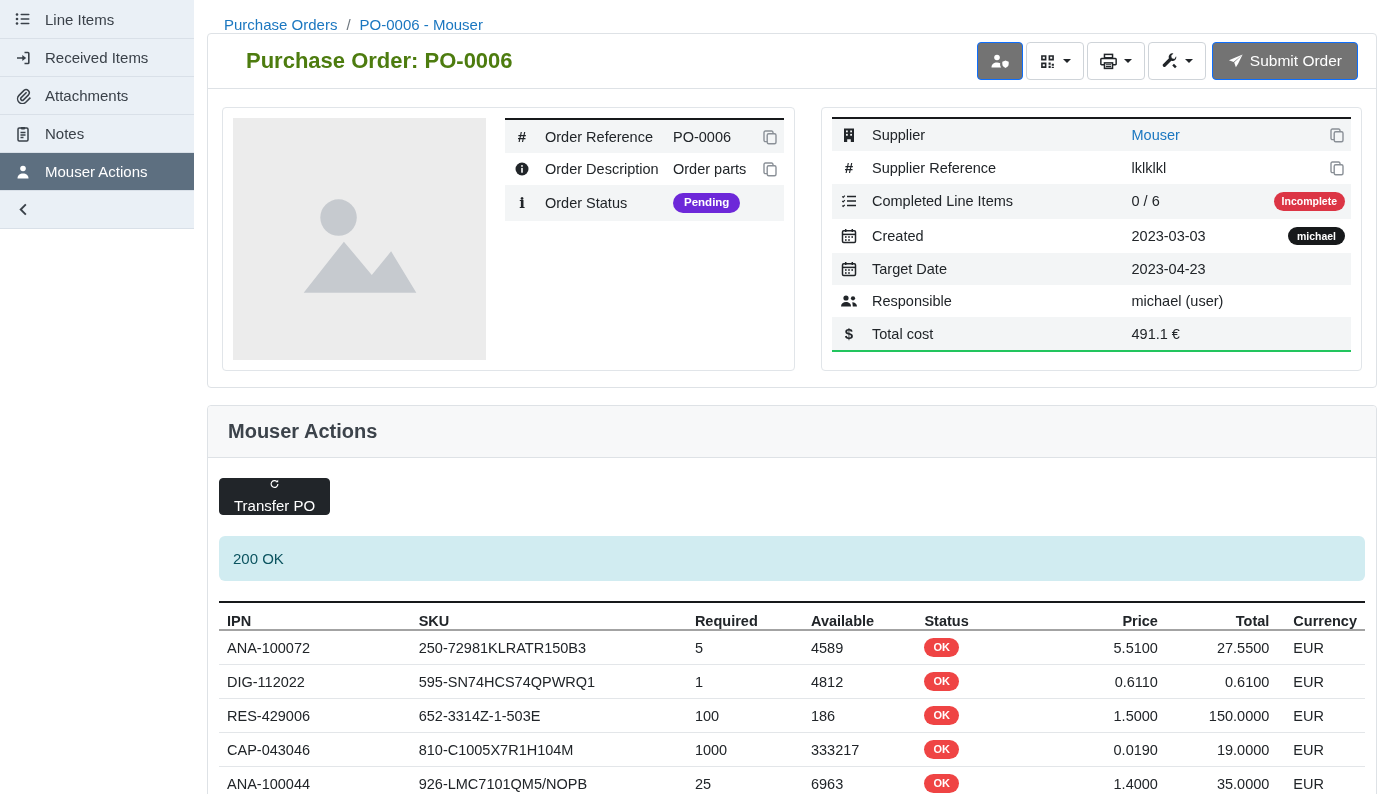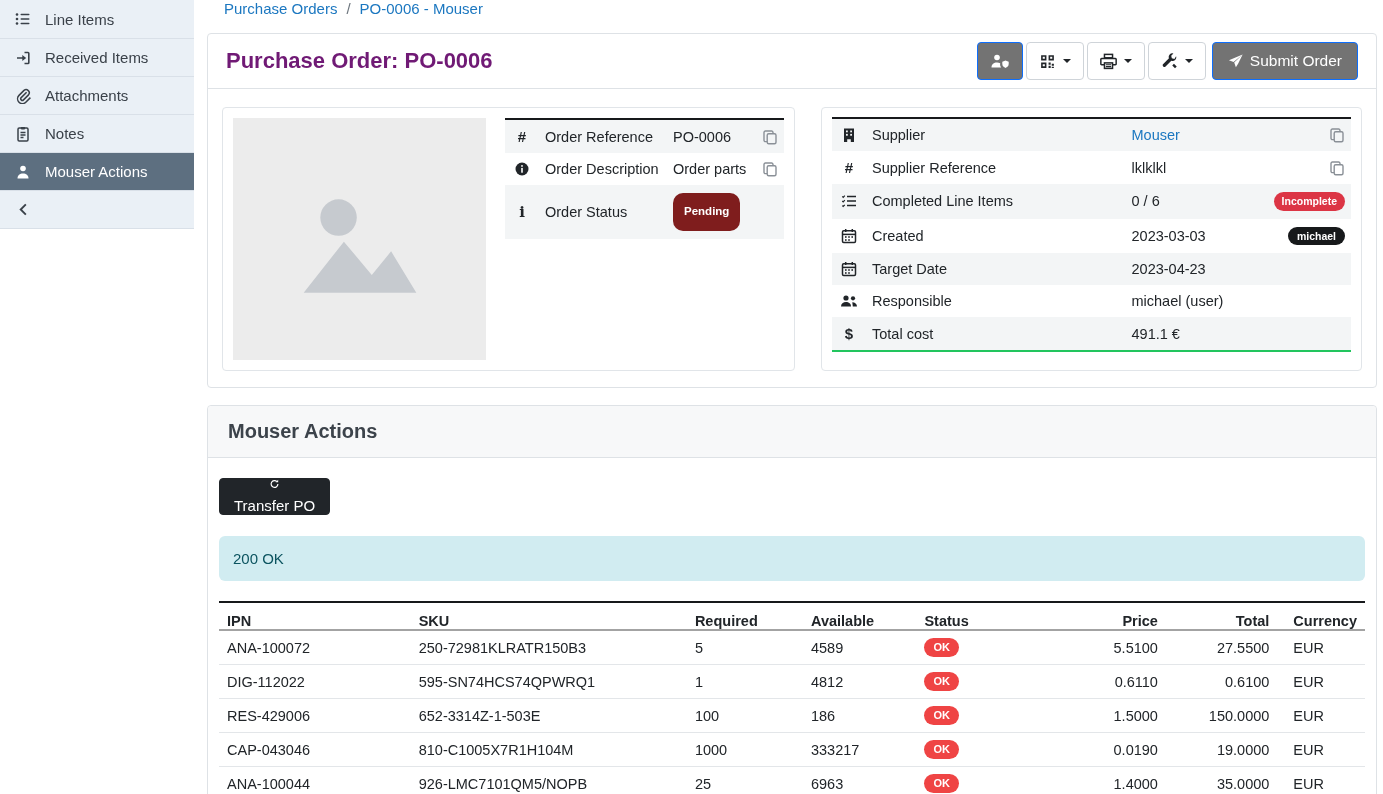--- a/index.html
+++ b/index.html
@@ -25,32 +25,32 @@
   .side-item .ic { width: 16px; height: 16px; flex: 0 0 16px; }
   .side-item.active { background: #5d6f80; color: #ffffff; }
   .side-collapse {
     display: flex; align-items: center;
     height: 38px; padding: 0 16px;
     border-top: 1px solid #d9e0e8; background: #eaf0f6; cursor: pointer; color: #3a4149;
   }
 
   
   .main { flex: 1; padding: 0 6px 0 13px; }
-  .breadcrumb-bar { display: flex; align-items: flex-start; gap: 9px; height: 33px; padding-left: 17px; font-size: 15px; }
+  .breadcrumb-bar { display: flex; align-items: flex-end; gap: 9px; height: 33px; padding-left: 17px; font-size: 15px; }
   .breadcrumb-bar a { color: #1b77c0; text-decoration: none; cursor: pointer; }
   .crumb-sep { color: #6c757d; }
 
   .panel { border: 1px solid #dee2e6; border-radius: 4px; background: #fff; }
   .po-panel { margin-bottom: 17px; }
 
   .po-header {
     display: flex; align-items: center; justify-content: space-between;
     padding: 8px 18px; border-bottom: 1px solid #dee2e6; min-height: 54px;
   }
-  .page-title { font-size: 22px; font-weight: 600; color: #701a75; }
+  .page-title { font-size: 22px; font-weight: 600; color: #4d7c0f; margin-left: 20px; }
 
   .toolbar { display: flex; align-items: center; gap: 3px; }
   .btn {
     height: 38px; border: 1px solid #cfd4d9; border-radius: 4px; background: #fff;
     display: inline-flex; align-items: center; justify-content: center;
     padding: 0 12px; gap: 7px; font-size: 15px; color: #212529; cursor: pointer;
     font-family: "Liberation Sans", sans-serif;
   }
   .btn .ic { width: 17px; height: 17px; }
   .btn-blue { background: #737373; border-color: #0d6efd; color: #fff; }
@@ -78,21 +78,21 @@
   table.detail.right-tbl td.lbl { width: 50%; }
   table.detail.right-tbl td.trail { width: 88px; text-align: right; }
   table.detail .ic { width: 16px; height: 16px; vertical-align: -3px; }
   .tic { display: inline-block; width: 16px; text-align: center; font-weight: 700; font-size: 15px; }
   .tic.serif { font-family: "DejaVu Serif", serif; }
   a.cell-link { color: #1b77c0; text-decoration: none; cursor: pointer; }
   .copy-btn { cursor: pointer; color: #8a9097; }
   .copy-btn .ic { width: 15px; height: 15px; }
 
   .badge { display: inline-block; border-radius: 10px; color: #fff; font-weight: 700; line-height: 1; }
-  .badge-gray { background: #7f1d1d; font-size: 11.5px; padding: 13px 11px; }
+  .badge-gray { background: #6d28d9; font-size: 11.5px; padding: 4px 11px; }
   .badge-red { background: #dc3545; font-size: 10.5px; padding: 4px 8px; }
   .badge-black { background: #17191b; font-size: 10.5px; padding: 4px 9px; }
   .badge-green { background: #ef4444; font-size: 11px; padding: 4px 9px; }
 
   
   .actions-header { padding: 14px 20px; border-bottom: 1px solid #dee2e6; background: #f7f8f9; border-radius: 4px 4px 0 0; }
   .actions-title { font-size: 20px; font-weight: 600; color: #3c434b; }
   .actions-body { padding: 0 11px 0; }
   .btn-dark {
     margin: 20px 0 11px; background: #212529; border: 1px solid #212529; color: #fff;

